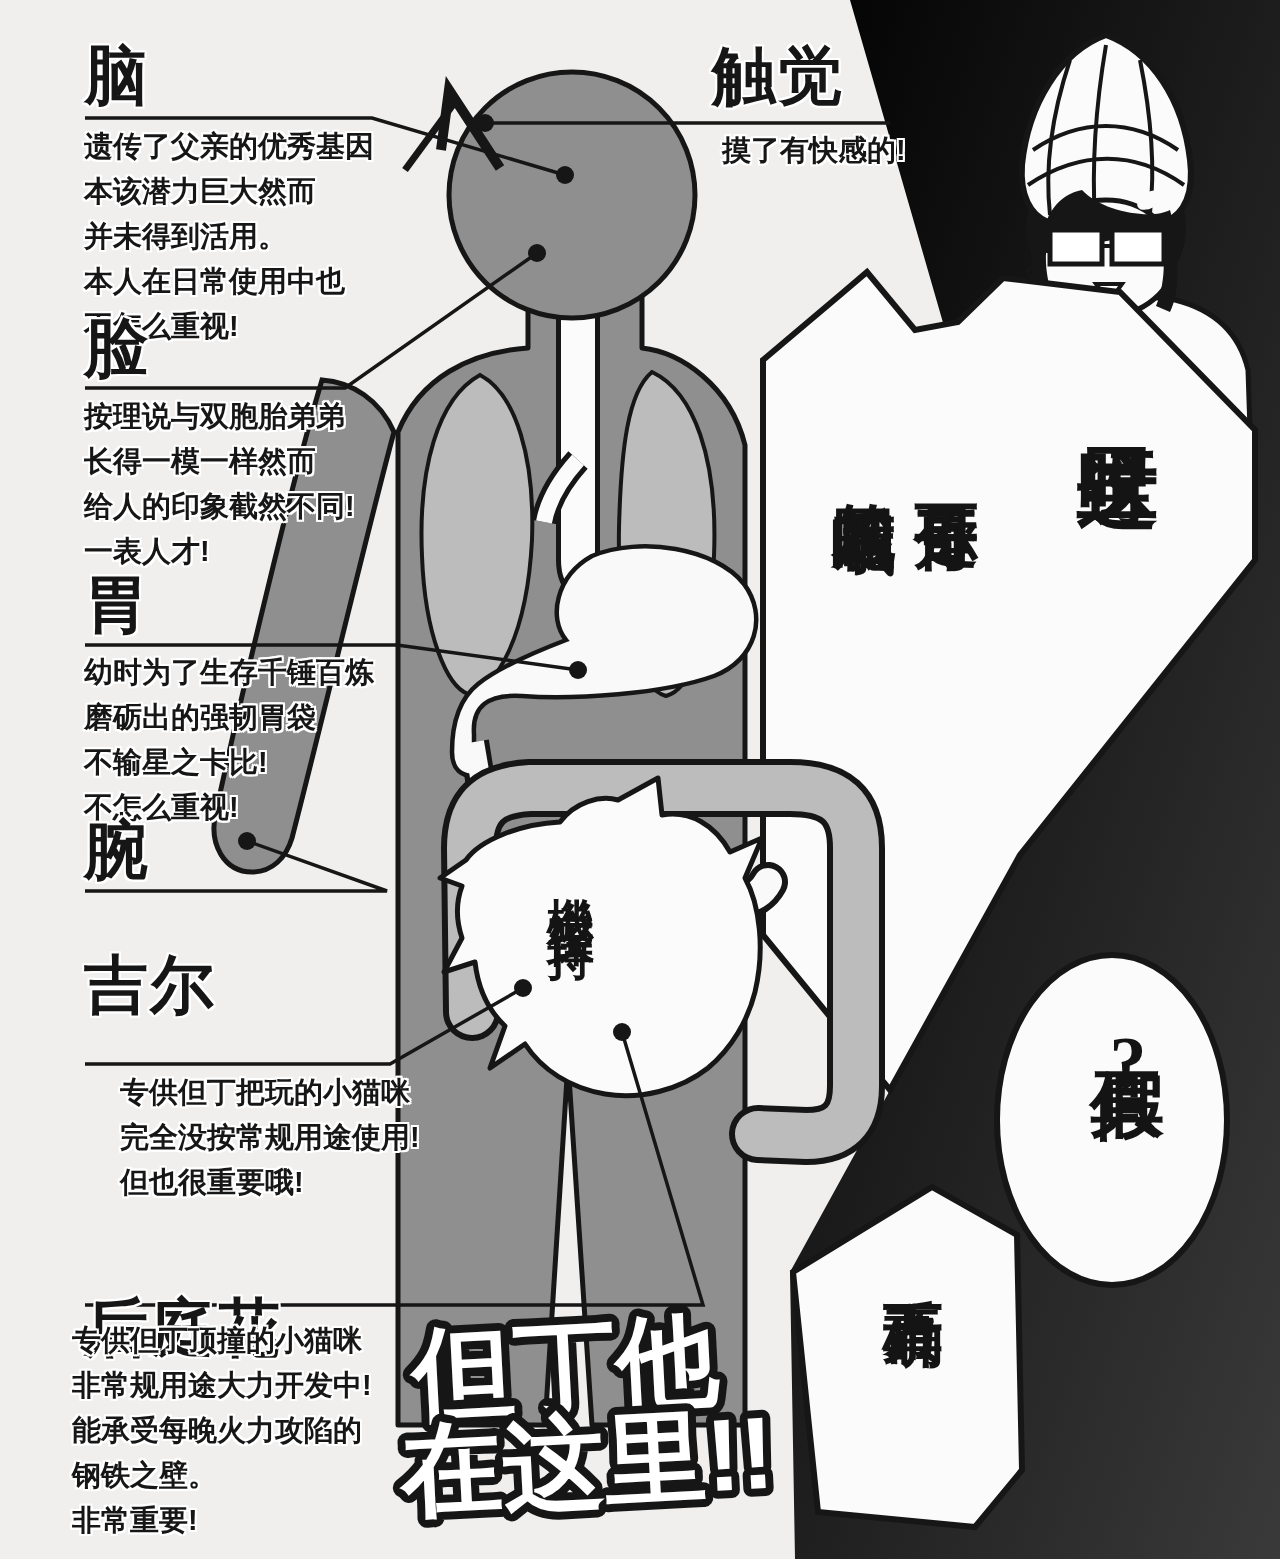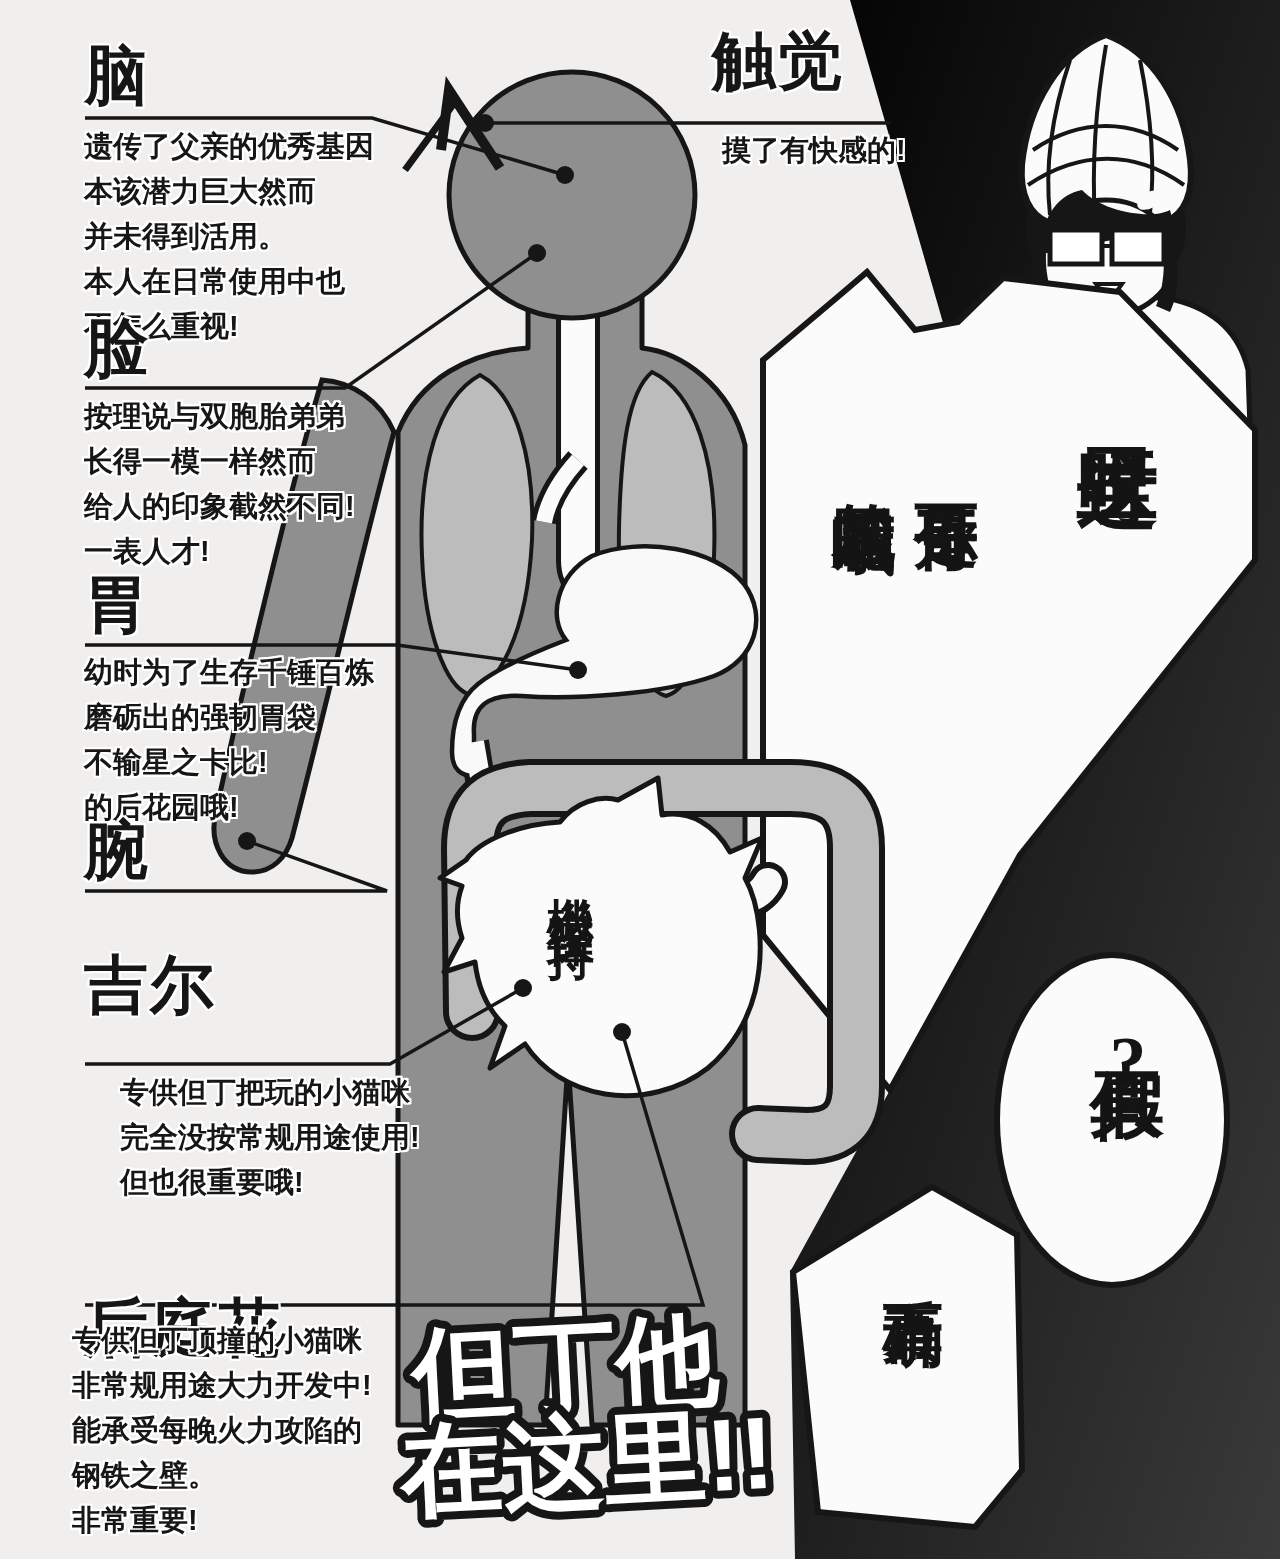--- a/index.html
+++ b/index.html
@@ -14,21 +14,21 @@
   .label-desc{font-size:29px;font-weight:700;line-height:1.55;white-space:pre-line;width:380px;
     text-shadow:2px 0 #fff,-2px 0 #fff,0 2px #fff,0 -2px #fff,2px 2px #fff,-2px -2px #fff,2px -2px #fff,-2px 2px #fff;}
   .vtext{writing-mode:vertical-rl;text-orientation:upright;
     font-family:"Liberation Serif","DejaVu Serif",serif;font-weight:700;color:#141414;}
   .lb0t{left:84px;top:44px;}   .lb0d{left:84px;top:124px;}
   .lb1t{left:84px;top:316px;}  .lb1d{left:84px;top:394px;}
   .lb2t{left:84px;top:572px;}  .lb2d{left:84px;top:650px;}
   .lb3t{left:84px;top:818px;}  .lb3d{left:84px;top:897px;}
   .lb4t{left:84px;top:954px;font-family:Liberation Serif, serif;}  .lb4d{left:84px;top:1070px;margin-left:36px;}
   .lb5t{left:84px;top:1296px;} .lb5d{left:72px;top:1312px;margin-top:6px;}
-  .touch-t{left:712px;top:29px;text-align:center;}
+  .touch-t{left:712px;top:44px;text-align:center;}
   .touch-d{left:722px;top:128px;width:260px;}
   .bub-c1{left:1062px;top:378px;font-size:82px;height:330px;letter-spacing:4px;}
   .bub-c2{left:903px;top:454px;font-size:64px;height:360px;letter-spacing:2px;}
   .bub-c3{left:820px;top:452px;font-size:64px;height:360px;letter-spacing:2px;}
   .truth{left:1078px;top:1002px;font-size:74px;height:300px;letter-spacing:10px;}
   .hexa{left:872px;top:1250px;font-size:60px;height:290px;letter-spacing:4px;}
   .censor{left:540px;top:860px;font-size:47px;height:230px;letter-spacing:12px;z-index:3;
     font-family:"Liberation Serif","DejaVu Serif",serif;font-weight:900;}
 </style>
 </head>
@@ -153,21 +153,21 @@
 <div class="txt label-title lb1t">脸</div>
 <div class="txt label-desc lb1d">按理说与双胞胎弟弟
 长得一模一样然而
 给人的印象截然不同!
 一表人才!</div>
 
 <div class="txt label-title lb2t">胃</div>
 <div class="txt label-desc lb2d">幼时为了生存千锤百炼
 磨砺出的强韧胃袋
 不输星之卡比!
-的后花园哦!</div>
+不怎么重视!</div>
 
 <div class="txt label-title lb3t">腕</div>
 
 <div class="txt label-title lb4t">吉尔</div>
 <div class="txt label-desc lb4d">专供但丁把玩的小猫咪
 完全没按常规用途使用!
 但也很重要哦!</div>
 
 <div class="txt label-title lb5t">后庭花</div>
 <div class="txt label-desc lb5d">专供但丁顶撞的小猫咪

